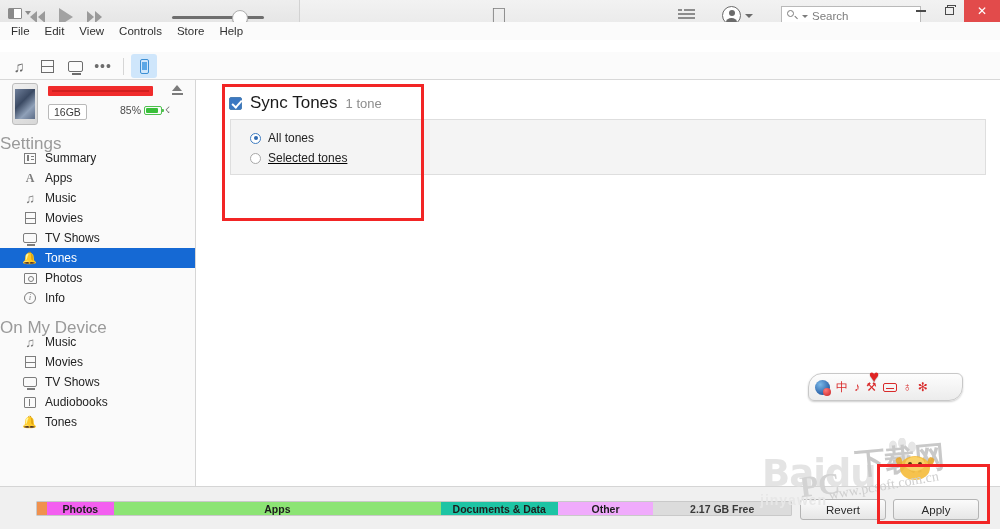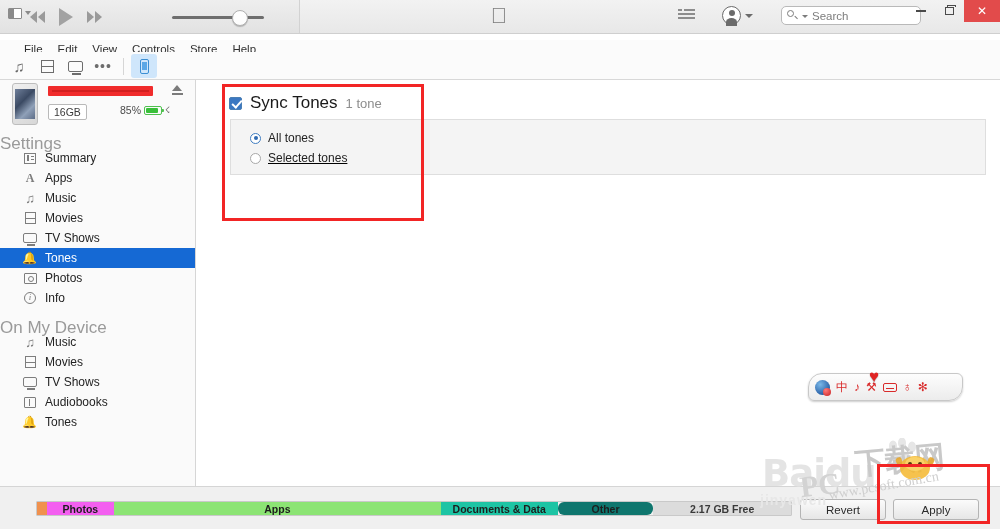--- a/index.html
+++ b/index.html
@@ -54,38 +54,38 @@
   .list-icon i:nth-child(1){width:4px;}
   .list-icon i.dash{width:11px;margin-left:6px;margin-top:-4px;}
 
   .account{position:absolute;left:722px;top:6px;display:flex;align-items:center;gap:4px;}
   .acc-circle{width:19px;height:19px;border-radius:50%;border:1.6px solid #6b6b6b;position:relative;box-sizing:border-box;background:#fff;}
   .acc-circle:before{content:"";position:absolute;left:5.5px;top:3px;width:6px;height:6px;border-radius:50%;background:#6b6b6b;}
   .acc-circle:after{content:"";position:absolute;left:2.5px;top:10.5px;width:11px;height:8px;border-radius:50% 50% 0 0;background:#6b6b6b;}
   .acc-caret{width:0;height:0;border-left:4px solid transparent;border-right:4px solid transparent;border-top:4.5px solid #6b6b6b;}
 
   .searchbox{position:absolute;left:781px;top:6px;width:140px;height:19px;
-    background:#fff;border:1px solid #b9b9b9;border-radius:5px;display:flex;align-items:center;
+    background:#fff;border:1px solid #b9b9b9;border-radius:0;display:flex;align-items:center;
     padding:0 4px;box-sizing:border-box;}
   .search-ico{width:13px;height:13px;position:relative;flex:0 0 auto;margin-right:3px;}
   .search-ico:before{content:"";position:absolute;left:1px;top:1px;width:7px;height:7px;border:1.4px solid #7c7c7c;border-radius:50%;box-sizing:border-box;}
   .search-ico:after{content:"";position:absolute;left:7.5px;top:8px;width:4px;height:1.4px;background:#7c7c7c;transform:rotate(45deg);}
   .search-caret{width:0;height:0;border-left:3px solid transparent;border-right:3px solid transparent;border-top:3.5px solid #7c7c7c;margin-right:4px;margin-top:2px;}
   .search-ph{color:#7d7d7d;font-size:11.5px;}
 
   .win-ctrls{position:absolute;right:0;top:0;height:22px;display:flex;}
   .wc{width:29px;height:22px;display:flex;align-items:center;justify-content:center;color:#4a4a4a;font-size:12px;}
   .wc.close{background:#e24b4b;color:#fff;width:36px;}
   .wc-min{width:10px;height:1.5px;background:#4a4a4a;}
   .wc-max{width:9px;height:8px;border:1.4px solid #4a4a4a;box-sizing:border-box;position:relative;}
   .wc-max:before{content:"";position:absolute;left:1px;top:-3px;width:9px;height:2px;border:1.4px solid #4a4a4a;border-bottom:none;box-sizing:border-box;}
 
   
-  .menubar{position:absolute;left:0;top:40px;width:1000px;height:18px;
-    background:#fbfbfb;display:flex;align-items:center;padding-left:24px;box-sizing:border-box;text-align:right;}
+  .menubar{position:absolute;left:0;top:22px;width:1000px;height:18px;
+    background:#fbfbfb;display:flex;align-items:center;padding-left:11px;box-sizing:border-box;text-align:right;}
   .menubar span{font-size:11.5px;color:#303030;margin-right:15px;}
 
   
   .navbar{position:absolute;left:0;top:52px;width:1000px;height:28px;
     background:#fbfbfb;border-bottom:1px solid #d8d8d8;box-sizing:border-box;}
   .nav-icons{position:absolute;left:6px;top:2px;display:flex;align-items:center;gap:2px;}
   .nav-ico{width:26px;height:24px;display:flex;align-items:center;justify-content:center;border-radius:3px;}
   .nav-ico.sel{background:#cfe6fb;}
   .ni-note{font-size:15px;color:#666;line-height:1;}
   .ni-film{width:13px;height:13px;border:1.5px solid #6d6d6d;box-sizing:border-box;position:relative;}
@@ -478,20 +478,20 @@
     <div class="ime-ico">✻</div>
     <div class="ime-heart">♥</div>
   </div>
 
   <div class="bottombar">
     <div class="capacity" id="capacity-bar">
         <div class="cap-seg" style="background: rgb(240, 145, 78); width: 10px;"></div>
         <div class="cap-seg" style="background: rgb(243, 95, 240); width: 67px;">Photos</div>
         <div class="cap-seg" style="background: rgb(140, 228, 116); width: 328px;">Apps</div>
         <div class="cap-seg" style="background: rgb(29, 196, 164); width: 117px;">Documents &amp; Data</div>
-        <div class="cap-seg" style="background: #0f766e; width: 96px; border-radius: 6px;">Other</div>
+        <div class="cap-seg" style="background: #f0abfc; width: 96px;">Other</div>
         <div class="cap-seg free" style="background: rgb(220, 220, 220); width: 138px;">2.17 GB Free</div>
       </div>
     <div class="btm-btn" id="revert-button">Revert</div>
     <div class="btm-btn" id="apply-button">Apply</div>
   </div>
 
 </div>
 
 </body></html>

